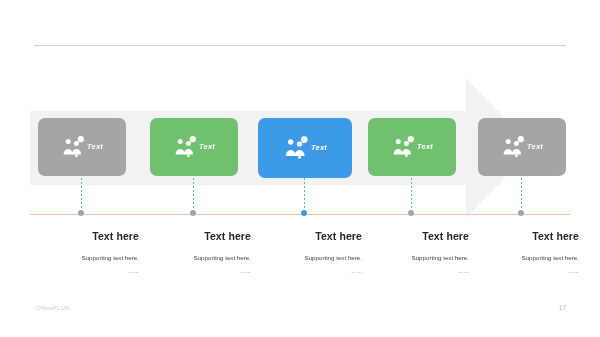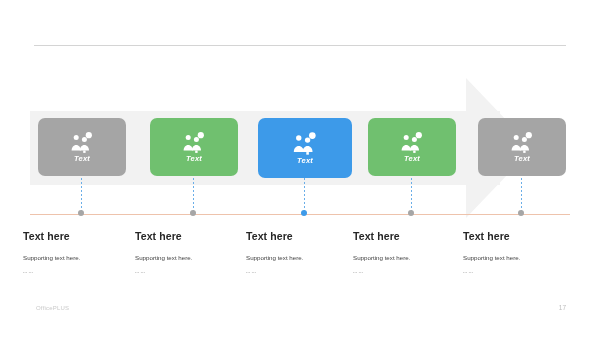--- a/index.html
+++ b/index.html
@@ -54,21 +54,20 @@
     width: 600px;
     height: 60px;
   }
   .card {
     position: absolute;
     top: 0;
     width: 88px;
     height: 58px;
     border-radius: 7px;
     display: flex;
-    flex-direction: column;
     align-items: center;
     justify-content: center;
     box-sizing: border-box;
   }
   .card-icon {
     width: 26px;
     height: 22px;
     display: block;
     margin-bottom: 1px;
   }
@@ -109,21 +108,21 @@
     border-radius: 50%;
     background: #a6a6a6;
   }
   .tl-dot.active { background: #3d9ae9; }
 
   
   .col {
     position: absolute;
     top: 230px;
     width: 116px;
-    text-align: left;
+    text-align: right;
   }
   .col-title {
     font-size: 10.5px;
     font-weight: bold;
     color: #262626;
     letter-spacing: .1px;
     line-height: 1.2;
   }
   .col-sub {
     margin-top: 11px;

